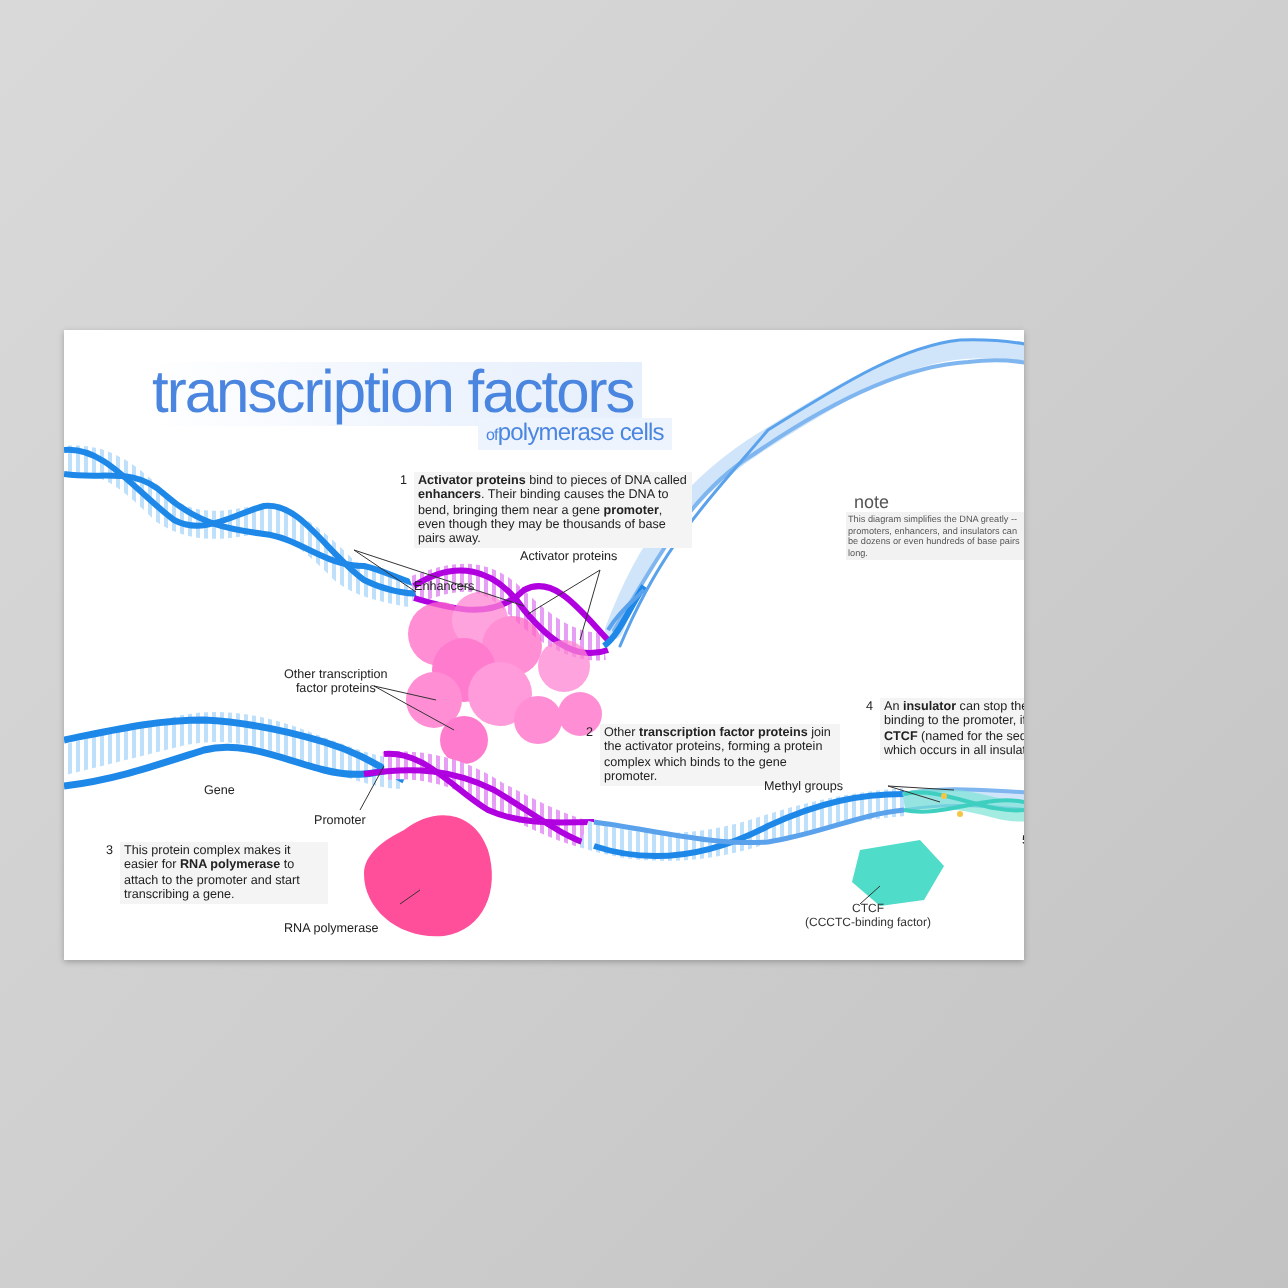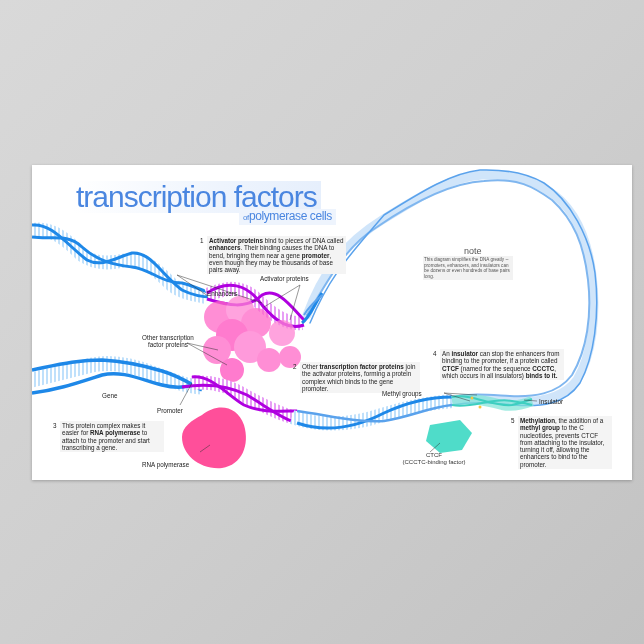--- a/index.html
+++ b/index.html
@@ -1,28 +1,28 @@
 <!DOCTYPE html>
 <html><head>
 <meta charset="utf-8">
 <style>
   html,body{margin:0;padding:0;}
   body{width:644px;height:644px;overflow:hidden;position:relative;
     background:linear-gradient(135deg,#d9d9d9 0%,#cfcfcf 50%,#c2c2c2 100%);
     font-family:"Liberation Sans",sans-serif;}
-  .poster{position:absolute;left:32px;top:165px;width:600px;height:315px;background:#ffffff;
+  .poster{position:absolute;left:32px;top:165px;width:480px;height:315px;background:#ffffff;
     box-shadow:0 1px 3px rgba(0,0,0,0.25);overflow:hidden;}
   svg.art{position:absolute;left:0;top:0;}
   .title{position:absolute;left:40px;top:16px;font-size:30px;color:#4a86e0;letter-spacing:-1px;
     background:linear-gradient(90deg,#fff 0%,#eef4fd 60%,#e6effc 100%);padding:0 4px;line-height:32px;}
   .subtitle{position:absolute;left:207px;top:44px;font-size:12px;color:#4a86e0;letter-spacing:-0.4px;
     background:#eef4fd;padding:0 4px;line-height:14px;}
   .subtitle .of{font-size:8px;}
   .note{position:absolute;left:391px;top:82px;width:90px;}
-  .note-h{font-size:9px;color:#555;line-height:9px;padding-left:4px;margin-left:37px;}
+  .note-h{font-size:9px;color:#555;line-height:9px;padding-left:4px;}
   .note-b{font-size:4.6px;color:#555;line-height:5.5px;background:#f2f2f2;padding:1px;}
   .cap{position:absolute;font-size:6.3px;line-height:7.3px;color:#222;background:#f4f4f4;padding:1px 2px;}
   .cap b{font-weight:bold;}
   .cap .num{position:absolute;left:-7px;top:1px;}
   .lbl{position:absolute;font-size:6.3px;color:#222;white-space:nowrap;line-height:7px;}
   .lbl-sm{position:absolute;font-size:6px;color:#333;white-space:nowrap;line-height:7px;text-align:center;}
 </style>
 </head>
 <body>
 

